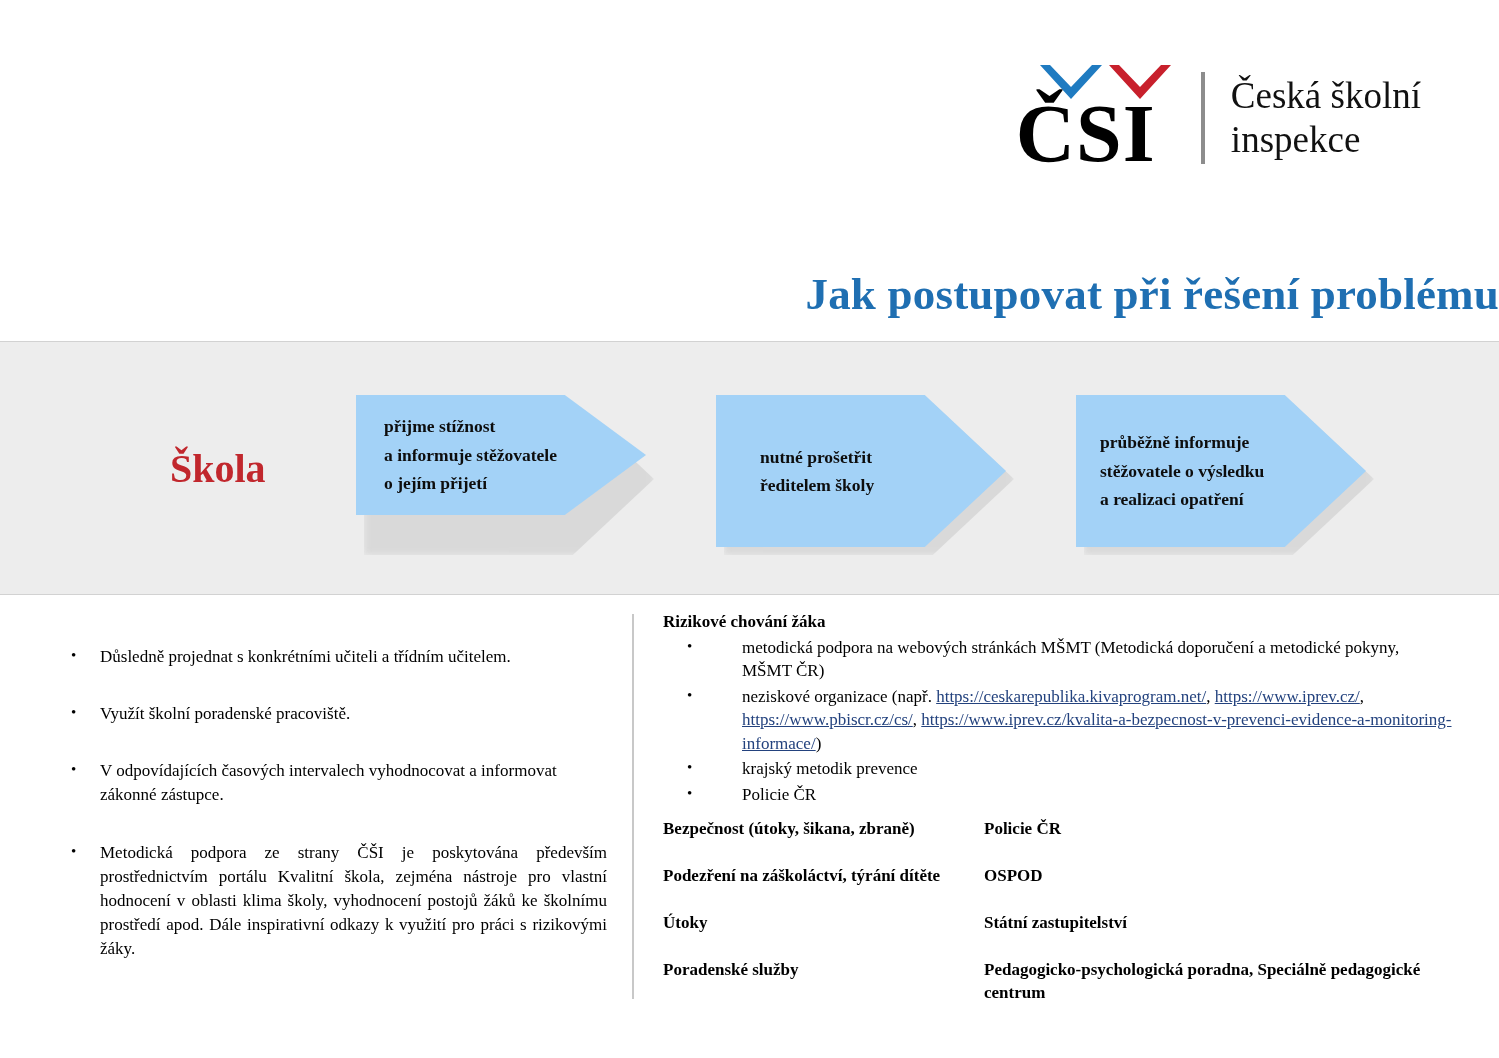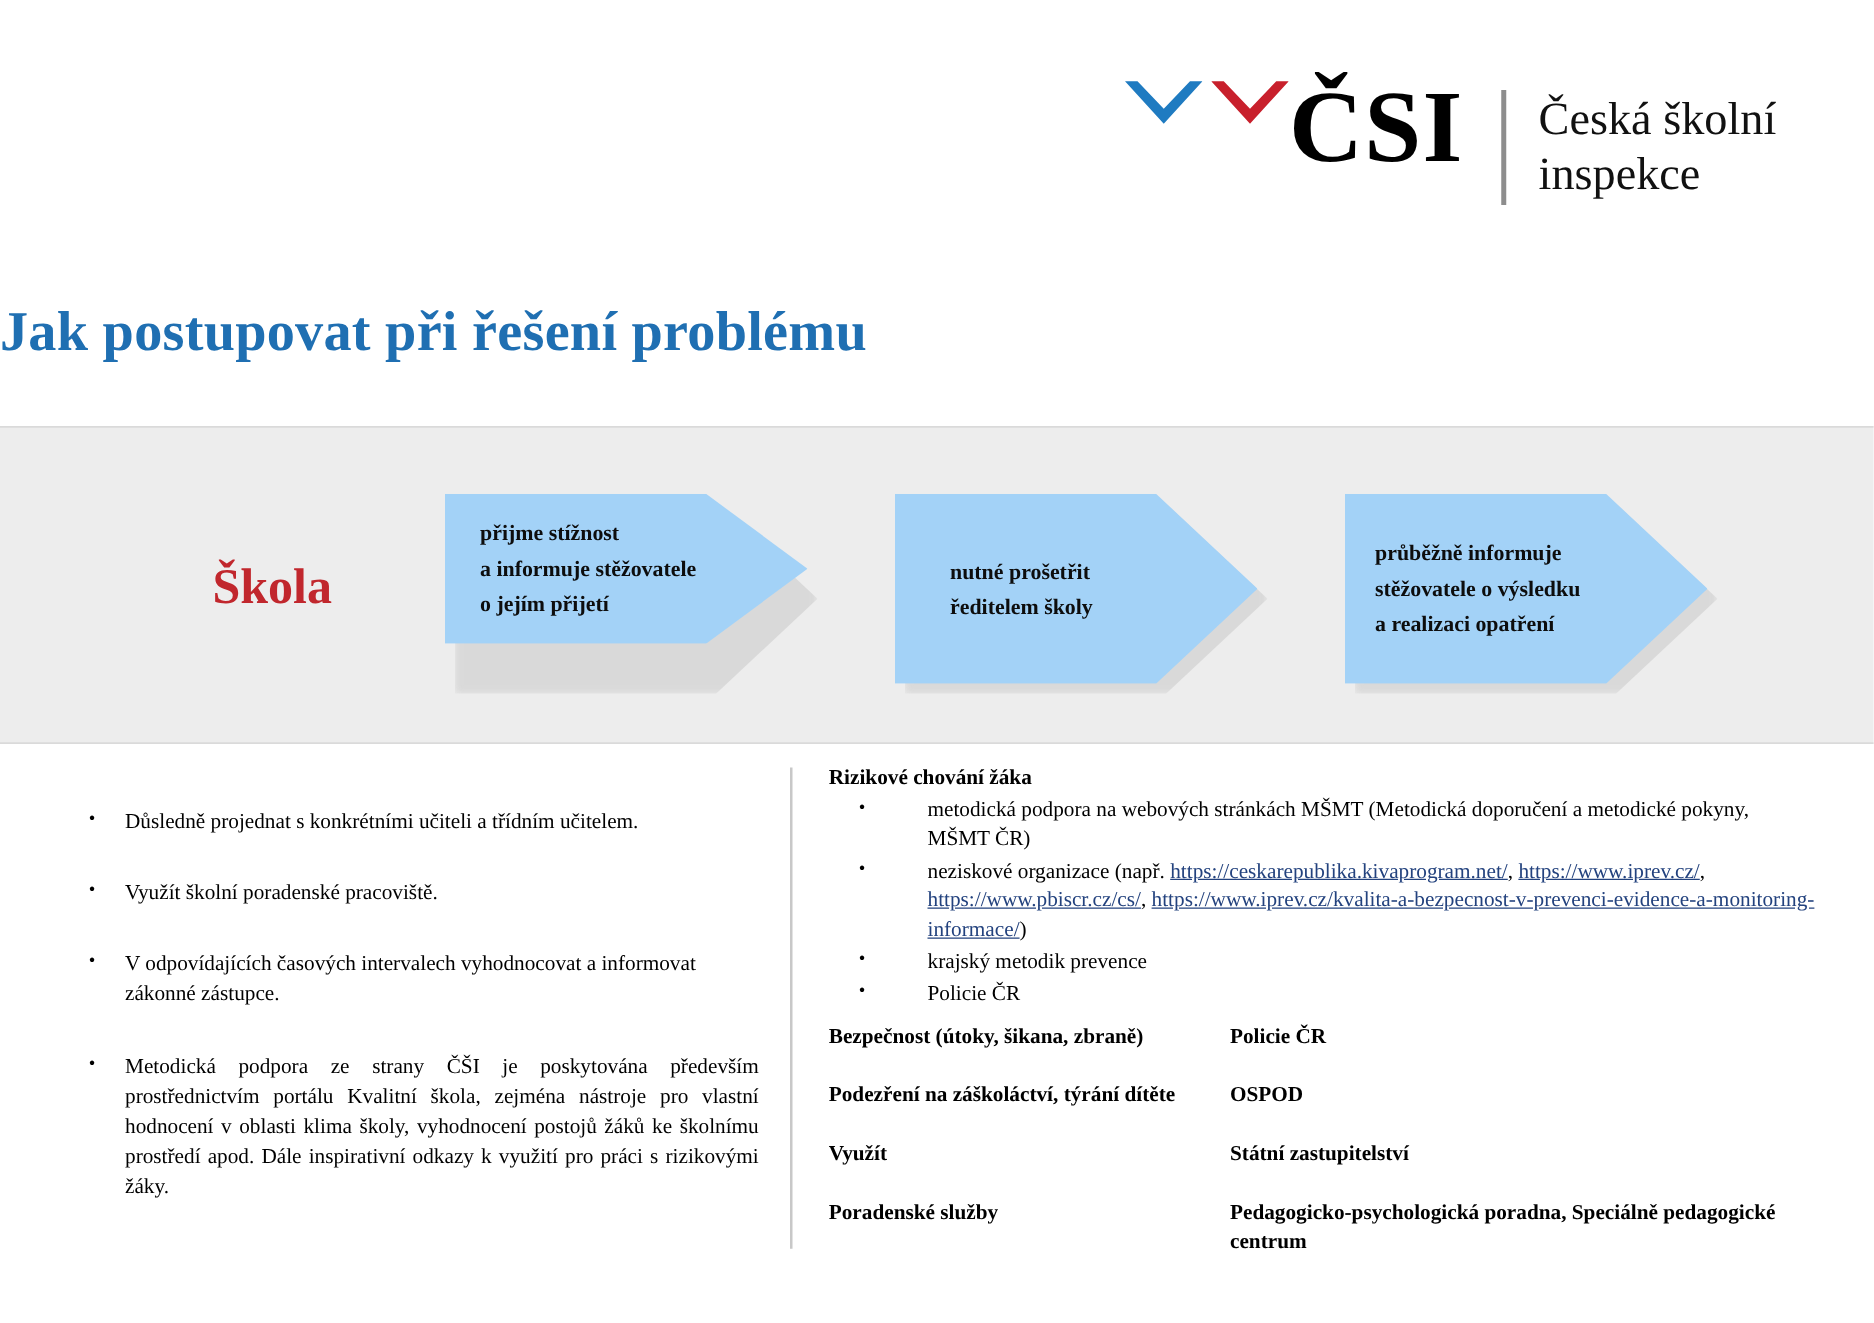--- a/index.html
+++ b/index.html
@@ -22,21 +22,21 @@
     position: absolute;
     top: 58px;
     right: 78px;
     display: flex;
     align-items: center;
     height: 120px;
   }
   .logo-mark {
     position: relative;
     display: flex;
-    flex-direction: row;
+    flex-direction: column;
     align-items: flex-start;
     justify-content: center;
     height: 110px;
   }
   .logo-chevrons {
     display: flex;
     gap: 7px;
     margin-left: 24px;
     margin-bottom: -6px;
   }
@@ -59,24 +59,24 @@
     font-family: "Liberation Serif", "DejaVu Serif", serif;
     font-size: 37px;
     line-height: 1.18;
     color: #111111;
     white-space: pre-line;
   }
 
   
   .page-title {
     position: absolute;
-    top: 239px;
+    top: 268px;
     left: 0;
     width: 1499px;
-    text-align: left;
+    text-align: right;
     font-family: "Liberation Serif", "DejaVu Serif", serif;
     font-weight: 700;
     font-size: 45px;
     color: #1F6FB2;
     letter-spacing: 0.2px;
   }
 
   
   .process-band {
     position: absolute;
@@ -280,21 +280,21 @@
       <tbody>
         <tr>
           <td class="term">Bezpečnost (útoky, šikana, zbraně)</td>
           <td class="value">Policie ČR</td>
         </tr>
         <tr>
           <td class="term">Podezření na záškoláctví, týrání dítěte</td>
           <td class="value">OSPOD</td>
         </tr>
         <tr>
-          <td class="term">Využít</td>
+          <td class="term">Útoky</td>
           <td class="value">Státní zastupitelství</td>
         </tr>
         <tr>
           <td class="term">Poradenské služby</td>
           <td class="value">Pedagogicko-psychologická poradna, Speciálně pedagogické centrum</td>
         </tr>
       </tbody>
     </table>
   </div>
 </div>

